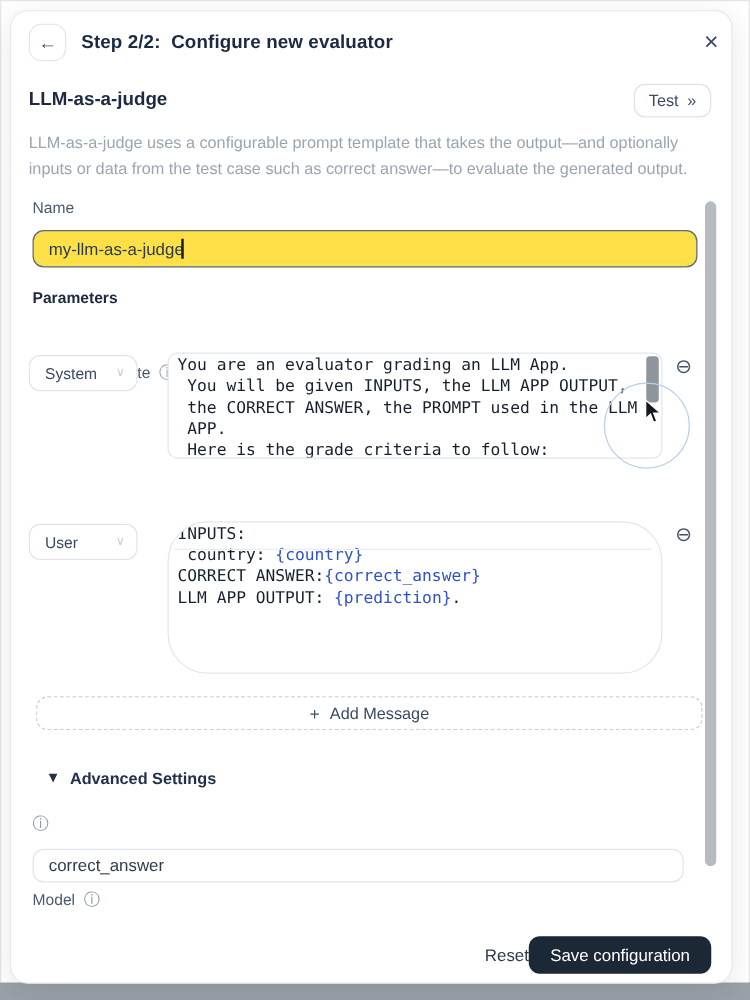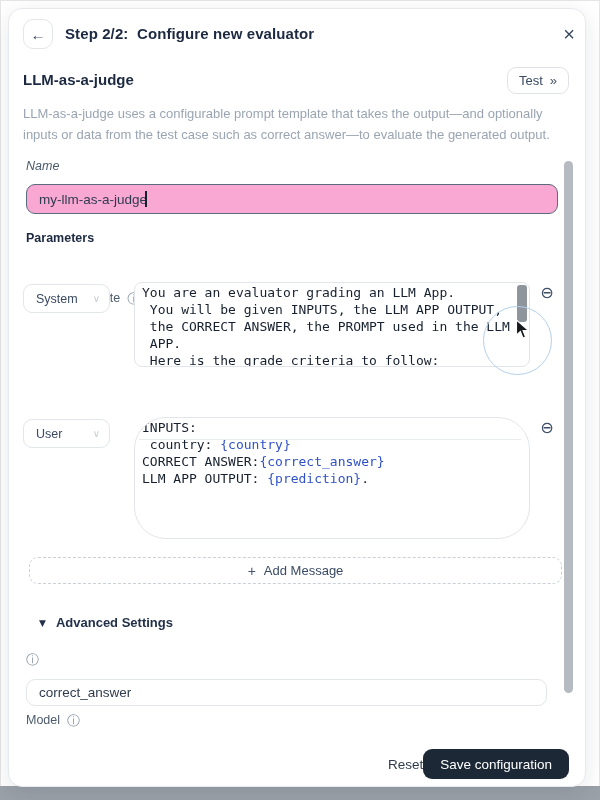--- a/index.html
+++ b/index.html
@@ -54,26 +54,26 @@
     font-size:13px; color:#3a4a63; cursor:pointer;
   }
   .test-btn .chev{font-size:13px; color:#44546a;}
   .eval-desc{
     left:14px; top:94px; width:542px;
     font-size:13px; line-height:21px; color:var(--muted);
   }
 
   
   .field-label{font-size:12.5px; color:#4b5a6b;}
-  .name-label{left:17px; top:150px;font-style:italic;}
+  .name-label{left:17px; top:150px;}
   .name-input{
     left:17px; top:175px; width:532px; height:30px;
     border:1px solid #5b6b7e; border-radius:9px;
     padding:0 12px; font-size:13.5px; color:#2e3b4e;
-    font-family:"Liberation Sans", sans-serif; background:#f9a8d4; outline:none;
+    font-family:"Liberation Sans", sans-serif; background:#fde047; outline:none;
   }
   .text-caret{left:136px; top:182px; width:1.5px; height:16px; background:#15202e;}
 
   .params-heading{left:17px; top:222px; font-size:12.5px; font-weight:bold; color:var(--title);}
   .pt-row{left:17px; top:245px; display:flex; align-items:center; gap:7px;margin-top:37px;}
   .info-icon{font-size:13px; color:#8a97a6; line-height:1; cursor:pointer; font-family:"DejaVu Sans", sans-serif;}
 
   
   .role-select{
     width:87px; height:29px; border:1px solid #e2e6eb; border-radius:9px; background:#fff;

